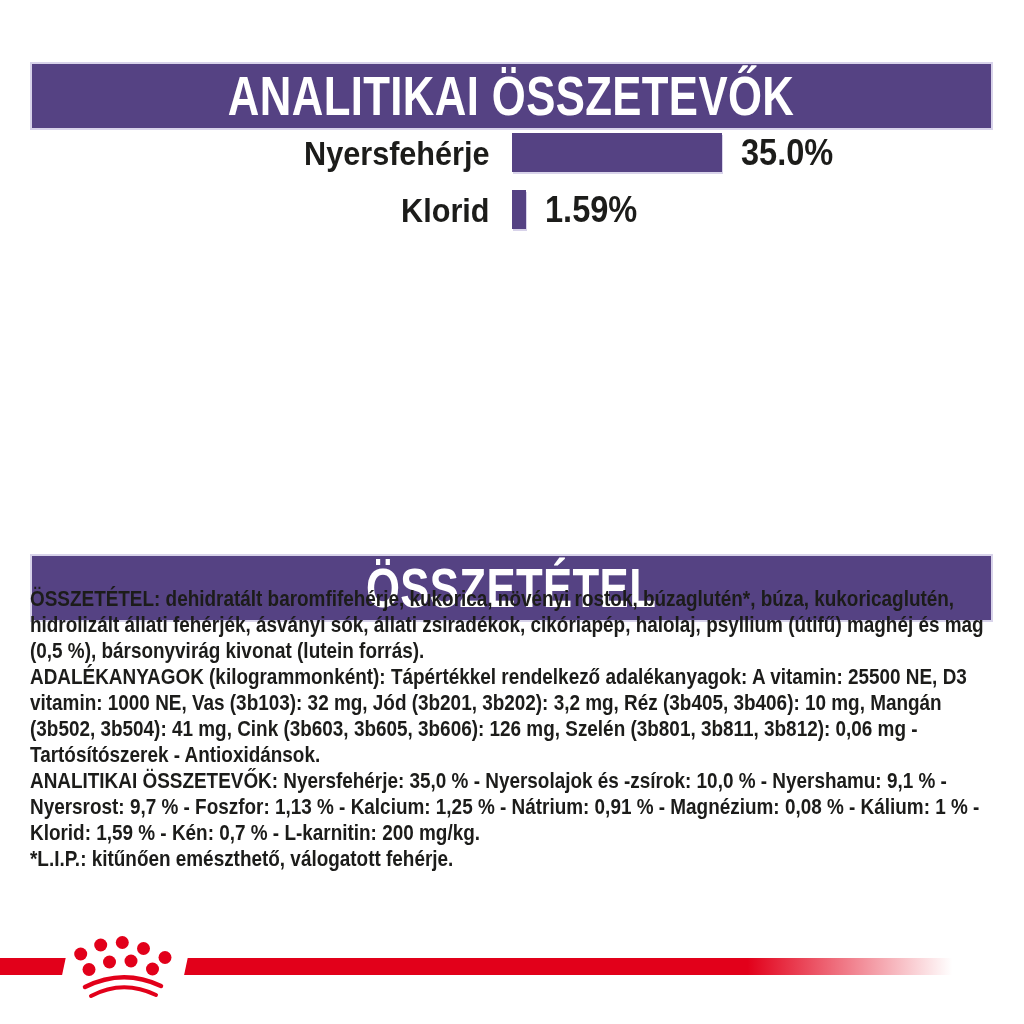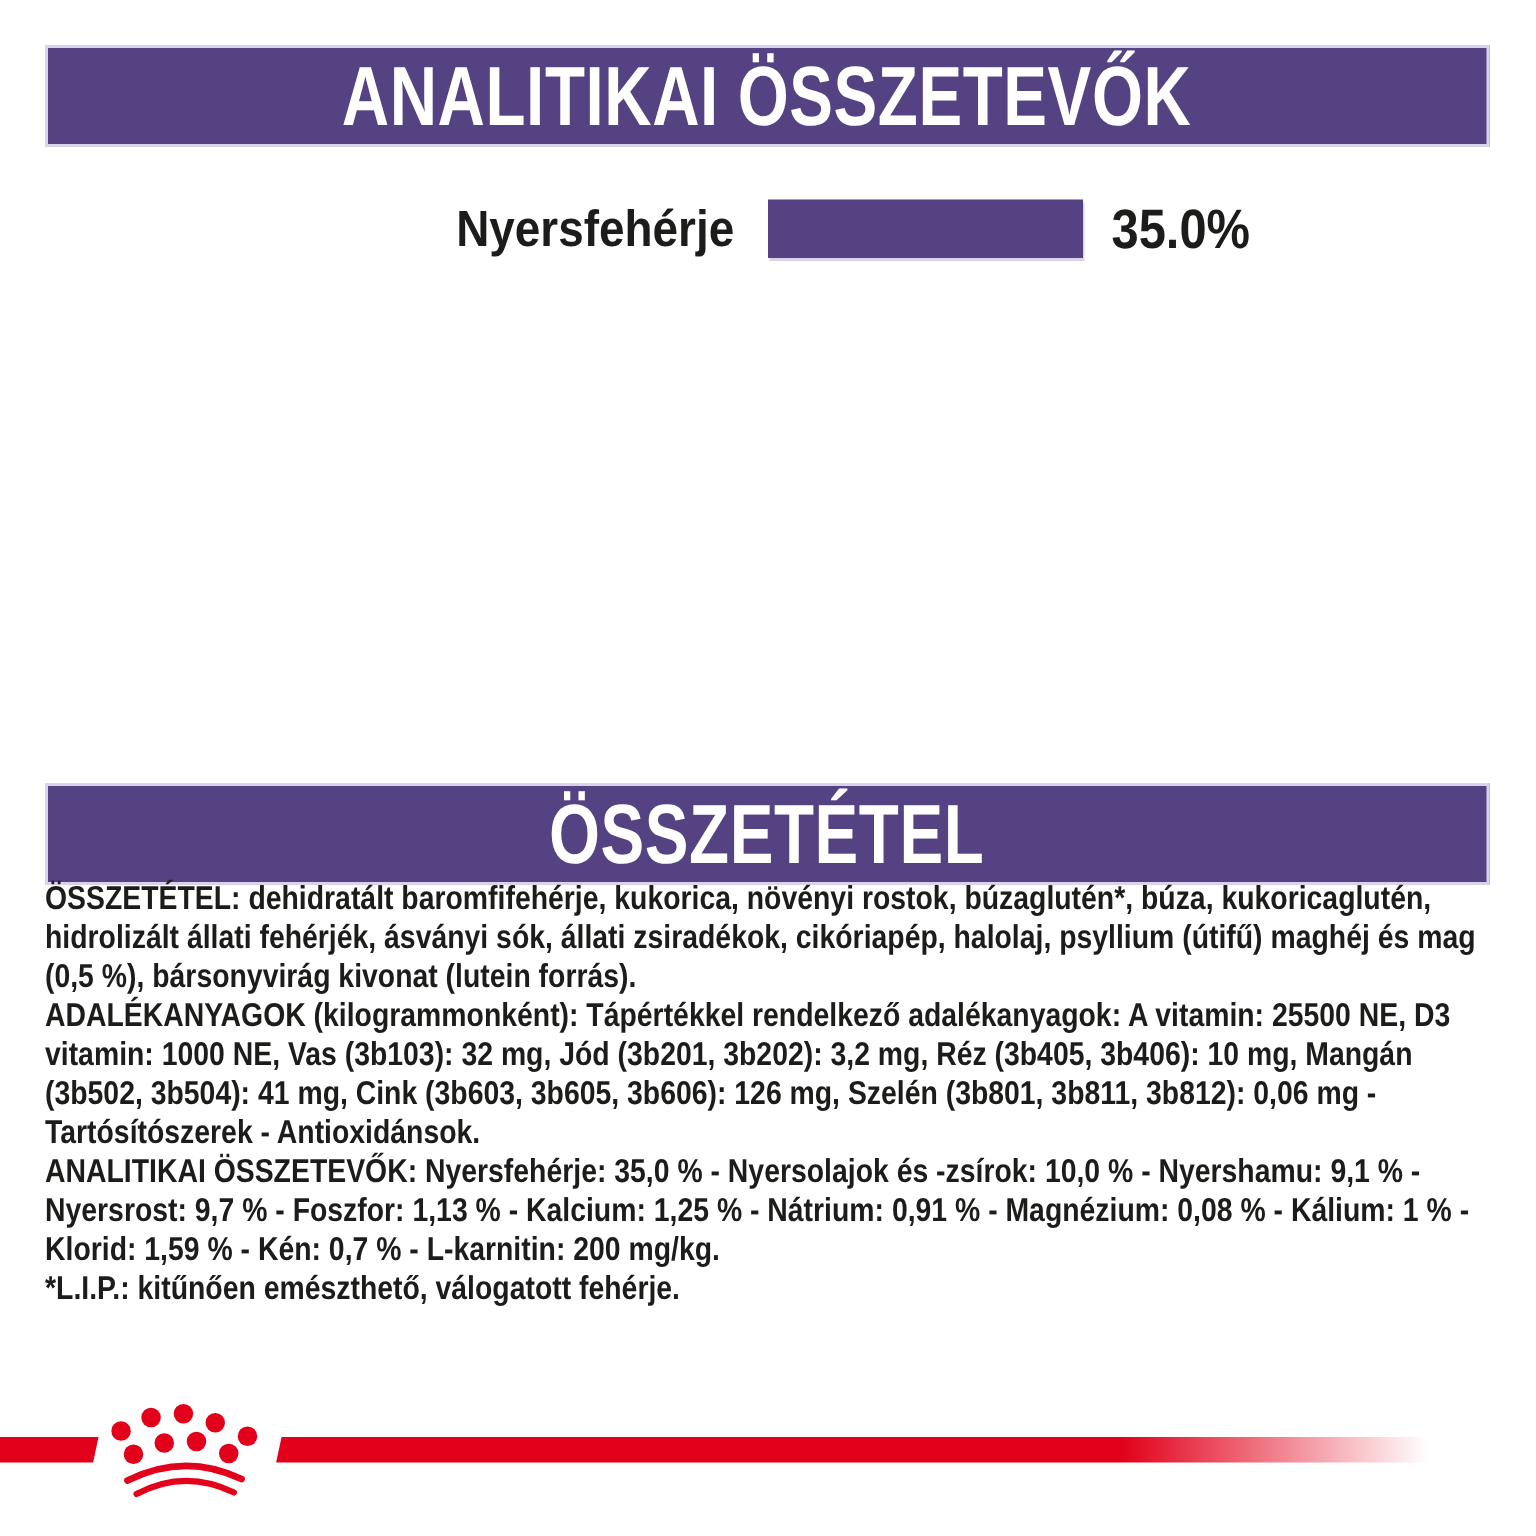--- a/index.html
+++ b/index.html
@@ -3,21 +3,21 @@
 <meta charset="utf-8">
 <style>
   html,body{margin:0;padding:0;background:#ffffff;}
   .canvas{
     position:relative;width:1024px;height:1024px;background:#ffffff;overflow:hidden;
     font-family:"Liberation Sans", sans-serif;color:var(--text,#1c1c1a);
   }
   .banner{
     position:absolute;left:30px;width:963px;height:68px;box-sizing:border-box;
     background:var(--purple,#554283);border:2px solid var(--purple-edge,#d8d3ea);
-    display:flex;align-items:center;justify-content:center;
+    display:flex;align-items:center;justify-content:center;margin-top:32px;
   }
   .banner-title{
     color:#ffffff;font-weight:700;font-size:56px;line-height:1;white-space:nowrap;
     transform:scaleX(0.78);transform-origin:50% 50%;letter-spacing:0.5px;
   }
   #banner-analytical{top:30px;}
   #banner-composition{top:522px;}
 
   #chart-rows{position:absolute;left:0;top:133px;width:846px;}
   .chart-row{display:flex;align-items:center;height:39px;margin-bottom:18px;}
@@ -60,20 +60,25 @@
   <div class="banner" id="banner-analytical">
     <span class="banner-title">ANALITIKAI ÖSSZETEVŐK</span>
   </div>
 
   <div id="chart-rows">
       <div class="chart-row">
         <div class="chart-label">Nyersfehérje</div>
         <div class="chart-bar" style="width: 303px; background: rgb(85, 66, 131);"></div>
         <div class="chart-value">35.0%</div>
       </div>
+      <div class="chart-row">
+        <div class="chart-label">Klorid</div>
+        <div class="chart-bar" style="width: 14px; background: rgb(85, 66, 131);"></div>
+        <div class="chart-value">1.59%</div>
+      </div>
     </div>
 
   <div class="banner" id="banner-composition">
     <span class="banner-title">ÖSSZETÉTEL</span>
   </div>
 
   <div id="composition-text">
     <p>ÖSSZETÉTEL: dehidratált baromfifehérje, kukorica, növényi rostok, búzaglutén*, búza, kukoricaglutén, hidrolizált állati fehérjék, ásványi sók, állati zsiradékok, cikóriapép, halolaj, psyllium (útifű) maghéj és mag (0,5 %), bársonyvirág kivonat (lutein forrás).</p>
     <p>ADALÉKANYAGOK (kilogrammonként): Tápértékkel rendelkező adalékanyagok: A vitamin: 25500 NE, D3 vitamin: 1000 NE, Vas (3b103): 32 mg, Jód (3b201, 3b202): 3,2 mg, Réz (3b405, 3b406): 10 mg, Mangán (3b502, 3b504): 41 mg, Cink (3b603, 3b605, 3b606): 126 mg, Szelén (3b801, 3b811, 3b812): 0,06 mg - Tartósítószerek - Antioxidánsok.</p>
     <p>ANALITIKAI ÖSSZETEVŐK: Nyersfehérje: 35,0 % - Nyersolajok és -zsírok: 10,0 % - Nyershamu: 9,1 % - Nyersrost: 9,7 % - Foszfor: 1,13 % - Kalcium: 1,25 % - Nátrium: 0,91 % - Magnézium: 0,08 % - Kálium: 1 % - Klorid: 1,59 % - Kén: 0,7 % - L-karnitin: 200 mg/kg.</p>

